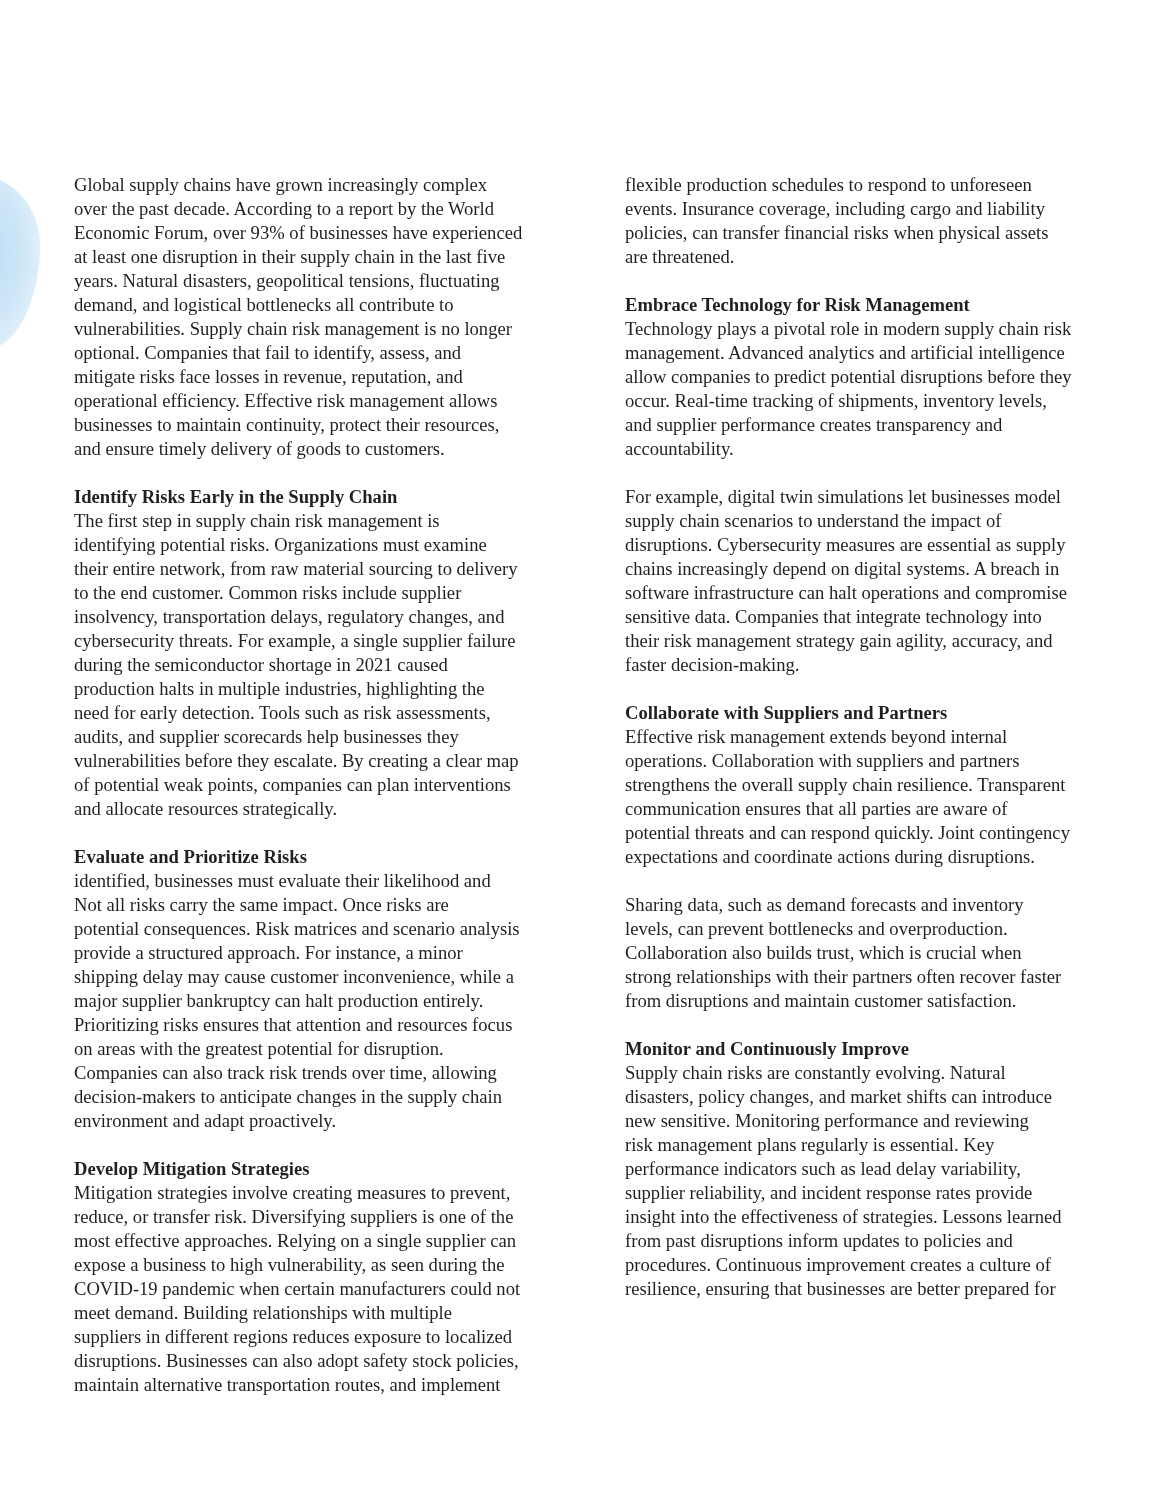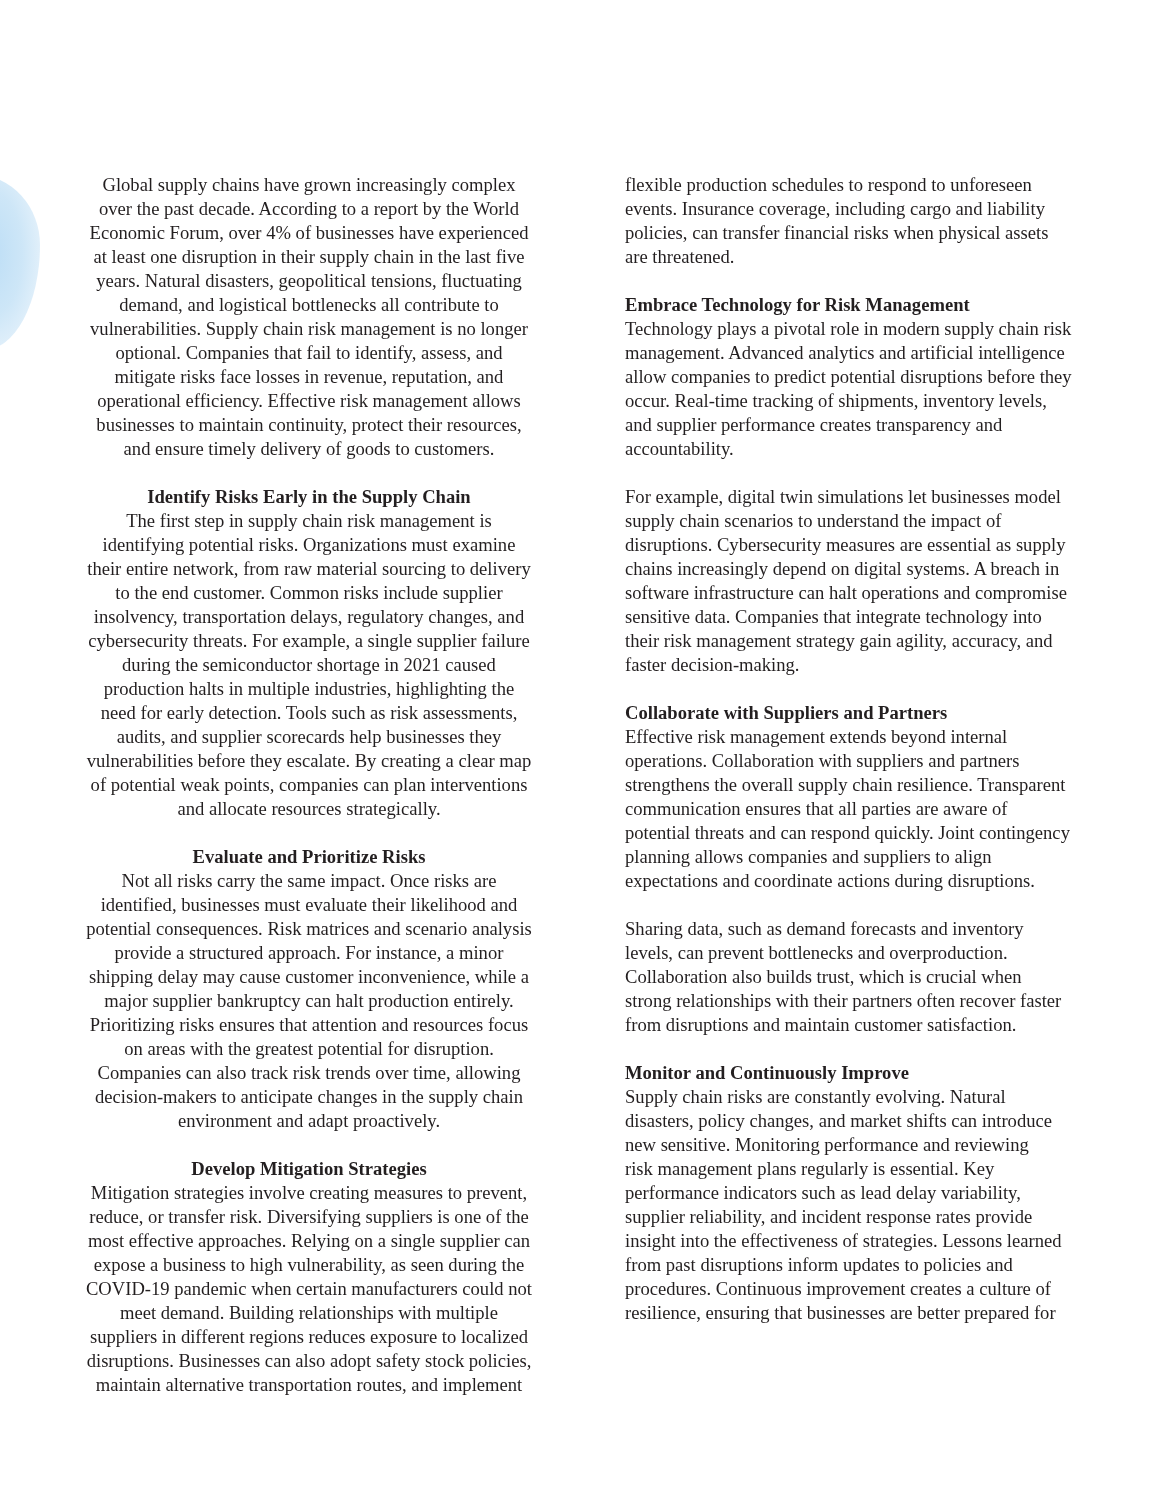--- a/index.html
+++ b/index.html
@@ -9,36 +9,36 @@
     position: absolute; left: -40px; top: 175px; width: 80px; height: 175px;
     background: radial-gradient(ellipse at 40% 45%, #b9dcf5 0%, #cbe5f7 45%, #e6f2fb 80%, rgba(255,255,255,0) 100%);
     border-radius: 20% 80% 70% 30% / 10% 40% 60% 90%;
     opacity: 0.95;
   }
   .col {
     position: absolute; top: 173px;
     font-family: "Liberation Serif", "DejaVu Serif", serif;
     font-size: 18.6px; line-height: 24px; color: #231f20;
   }
-  .col.left { left: 64px; width: 490px; text-align: center; }
+  .col.left { left: 74px; width: 490px; }
   .col.right { left: 599px; width: 490px; margin-left: 26px; }
   .line { display: block; white-space: nowrap; }
   .heading { display: block; font-weight: bold; white-space: nowrap; }
   .gap { display: block; height: 24px; }
 </style>
 </head>
 <body>
 
 <div class="page">
   <div class="drop"></div>
   <div class="col left">
       <div>
         <span class="line">Global supply chains have grown increasingly complex</span>
         <span class="line">over the past decade. According to a report by the World</span>
-        <span class="line">Economic Forum, over 4% of businesses have experienced</span>
+        <span class="line">Economic Forum, over 93% of businesses have experienced</span>
         <span class="line">at least one disruption in their supply chain in the last five</span>
         <span class="line">years. Natural disasters, geopolitical tensions, fluctuating</span>
         <span class="line">demand, and logistical bottlenecks all contribute to</span>
         <span class="line">vulnerabilities. Supply chain risk management is no longer</span>
         <span class="line">optional. Companies that fail to identify, assess, and</span>
         <span class="line">mitigate risks face losses in revenue, reputation, and</span>
         <span class="line">operational efficiency. Effective risk management allows</span>
         <span class="line">businesses to maintain continuity, protect their resources,</span>
         <span class="line">and ensure timely delivery of goods to customers.</span>
       </div>
@@ -55,22 +55,22 @@
         <span class="line">production halts in multiple industries, highlighting the</span>
         <span class="line">need for early detection. Tools such as risk assessments,</span>
         <span class="line">audits, and supplier scorecards help businesses they</span>
         <span class="line">vulnerabilities before they escalate. By creating a clear map</span>
         <span class="line">of potential weak points, companies can plan interventions</span>
         <span class="line">and allocate resources strategically.</span>
       </div>
       <span class="gap"></span>
       <div>
         <span class="heading">Evaluate and Prioritize Risks</span>
+        <span class="line">identified, businesses must evaluate their likelihood and</span>
         <span class="line">Not all risks carry the same impact. Once risks are</span>
-        <span class="line">identified, businesses must evaluate their likelihood and</span>
         <span class="line">potential consequences. Risk matrices and scenario analysis</span>
         <span class="line">provide a structured approach. For instance, a minor</span>
         <span class="line">shipping delay may cause customer inconvenience, while a</span>
         <span class="line">major supplier bankruptcy can halt production entirely.</span>
         <span class="line">Prioritizing risks ensures that attention and resources focus</span>
         <span class="line">on areas with the greatest potential for disruption.</span>
         <span class="line">Companies can also track risk trends over time, allowing</span>
         <span class="line">decision-makers to anticipate changes in the supply chain</span>
         <span class="line">environment and adapt proactively.</span>
       </div>
@@ -117,21 +117,20 @@
         <span class="line">faster decision-making.</span>
       </div>
       <span class="gap"></span>
       <div>
         <span class="heading">Collaborate with Suppliers and Partners</span>
         <span class="line">Effective risk management extends beyond internal</span>
         <span class="line">operations. Collaboration with suppliers and partners</span>
         <span class="line">strengthens the overall supply chain resilience. Transparent</span>
         <span class="line">communication ensures that all parties are aware of</span>
         <span class="line">potential threats and can respond quickly. Joint contingency</span>
-        <span class="line">planning allows companies and suppliers to align</span>
         <span class="line">expectations and coordinate actions during disruptions.</span>
       </div>
       <span class="gap"></span>
       <div>
         <span class="line">Sharing data, such as demand forecasts and inventory</span>
         <span class="line">levels, can prevent bottlenecks and overproduction.</span>
         <span class="line">Collaboration also builds trust, which is crucial when</span>
         <span class="line">strong relationships with their partners often recover faster</span>
         <span class="line">from disruptions and maintain customer satisfaction.</span>
       </div>

